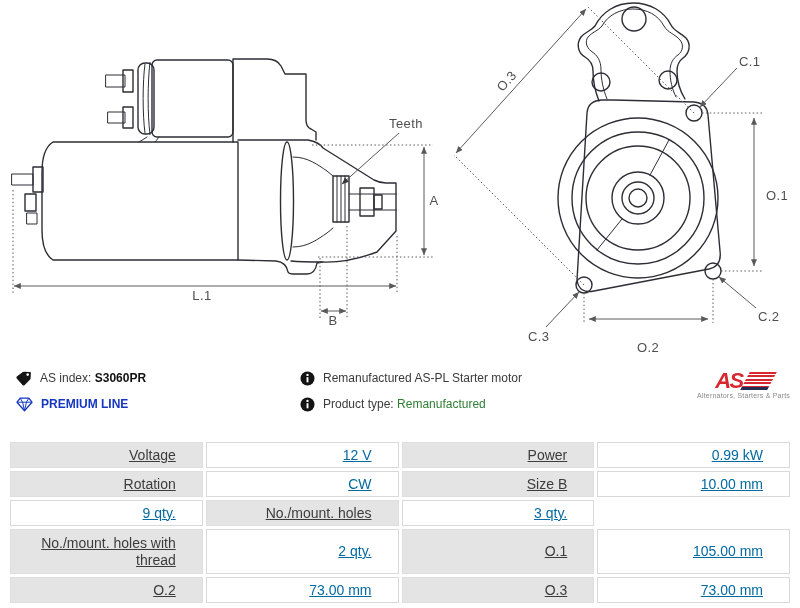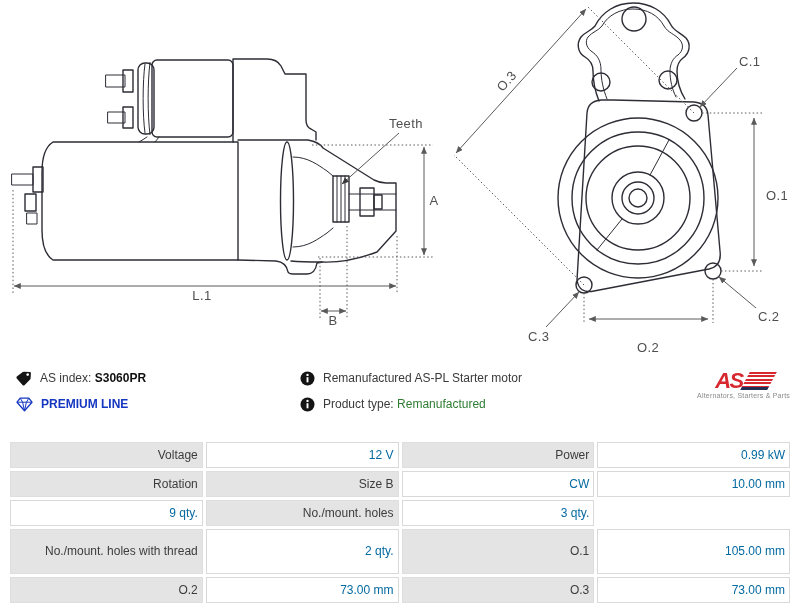--- a/index.html
+++ b/index.html
@@ -30,21 +30,21 @@
   .as-logo{display:flex;flex-direction:column;align-items:center;margin-top:2px;}
   .as-logo-top{display:flex;align-items:flex-start;gap:2px;}
   .as-logo-as{color:#d7282f;font-style:italic;font-weight:bold;font-size:22px;line-height:17px;letter-spacing:-1.5px;font-family:"Liberation Sans",sans-serif;}
   .as-logo-stripes{width:27px;height:15px;transform:skewX(-28deg);background:repeating-linear-gradient(to bottom,#d7282f 0 2px,#fff 2px 3.4px);border-bottom:3px solid #232f55;}
   .as-logo-tagline{font-size:7px;color:#8a8a8a;margin-top:2px;white-space:nowrap;letter-spacing:.2px;}
 
   
   .spec-table{margin:8px 10px 0 10px;}
   .spec-row{display:grid;grid-template-columns:repeat(4,1fr);gap:3px;margin-bottom:3px;}
   .cell{display:flex;align-items:center;justify-content:flex-end;text-align:right;
-        padding:2px 4px;min-height:26px;box-sizing:border-box;font-size:12px;line-height:17px;}
+        padding:2px 26px;min-height:26px;box-sizing:border-box;font-size:14px;line-height:17px;text-decoration:underline;}
   .cell.label{background:#e4e4e4;border:1px solid #dedede;color:#3c3c3c;}
   .cell.value{background:#fff;border:1px solid #d9d9d9;color:#0369a1;}
   .row-tall .cell{min-height:45px;}
 </style>
 </head>
 <body>
 
 <div>
 
   <div class="drawings">
@@ -234,22 +234,22 @@
 
     <div class="spec-row">
       <div class="cell label">Voltage</div>
       <div class="cell value">12 V</div>
       <div class="cell label">Power</div>
       <div class="cell value">0.99 kW</div>
     </div>
 
     <div class="spec-row">
       <div class="cell label">Rotation</div>
+      <div class="cell value">CW</div>
       <div class="cell label">Size B</div>
-      <div class="cell value">CW</div>
       <div class="cell value">10.00 mm</div>
     </div>
 
     <div class="spec-row">
       <div class="cell value">9 qty.</div>
       <div class="cell label">No./mount. holes</div>
       <div class="cell value">3 qty.</div>
     </div>
 
     <div class="spec-row row-tall">

